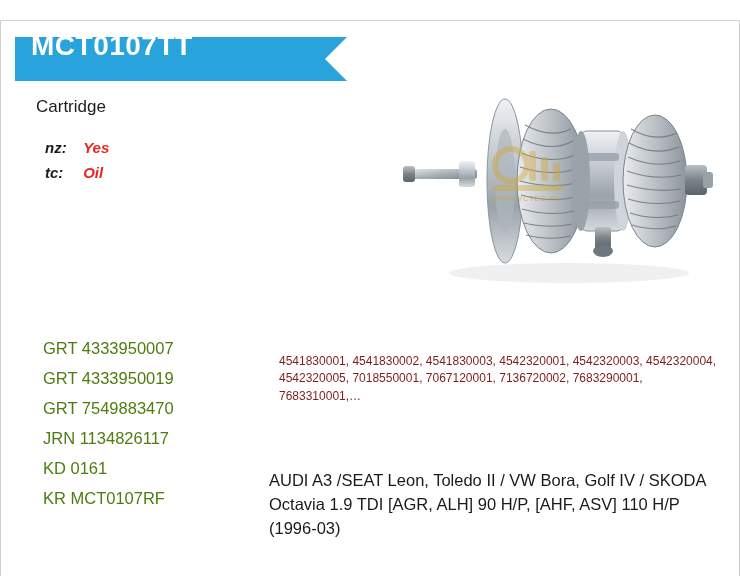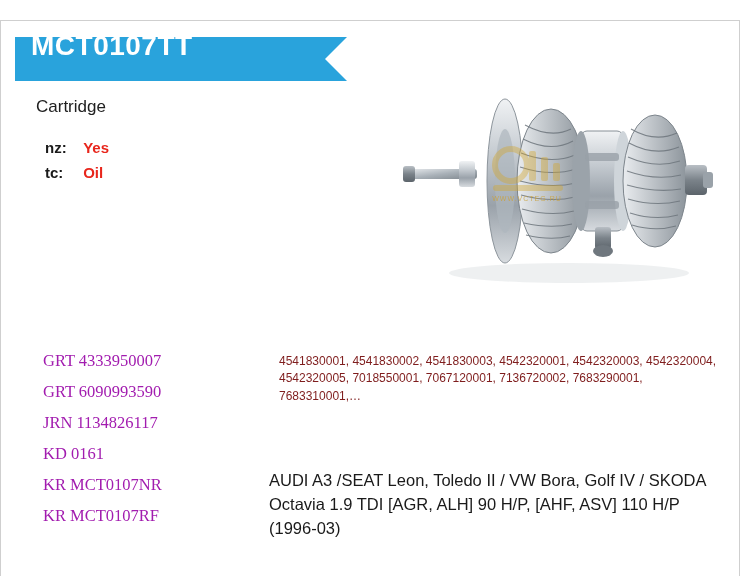--- a/index.html
+++ b/index.html
@@ -72,20 +72,21 @@
   .spec-list {
     position: absolute;
     left: 44px;
     top: 118px;
     font-size: 15px;
     font-weight: bold;
   }
   .spec-row {
     margin-bottom: 8px;
     white-space: nowrap;
+    font-style: italic;
   }
   .spec-key {
     color: #1a1a1a;
     display: inline-block;
     min-width: 28px;
   }
   .spec-val {
     color: #e8261c;
     margin-left: 6px;
   }
@@ -120,25 +121,24 @@
     font-size: 7px;
     letter-spacing: 1px;
     color: #caa23c;
     opacity: 0.8;
   }
 
   
   .codes {
     position: absolute;
     left: 42px;
-    top: 330px;
+    top: 318px;
     width: 225px;
     font-size: 16.5px;
-    color: #a21caf;
-    font-family: Liberation Serif, serif;
+    color: #4d7c0f;
   }
   .codes .code-line {
     margin-bottom: 11px;
     white-space: nowrap;
   }
 
   .oem {
     position: absolute;
     left: 278px;
     top: 332px;
@@ -266,24 +266,24 @@
         <rect x="70" y="18" width="7" height="24" rx="2"></rect>
         <rect x="82" y="24" width="7" height="18" rx="2"></rect>
         <rect x="22" y="46" width="70" height="6" rx="3"></rect>
       </g>
     </svg>
   </div>
   <div class="wm-text">WWW.VCTEG.RU</div>
 
   <div class="codes">
     <div class="code-line">GRT 4333950007</div>
-    <div class="code-line">GRT 6090993590</div>
+    <div class="code-line">GRT 4333950019</div>
+    <div class="code-line">GRT 7549883470</div>
     <div class="code-line">JRN 1134826117</div>
     <div class="code-line">KD 0161</div>
-    <div class="code-line">KR MCT0107NR</div>
     <div class="code-line">KR MCT0107RF</div>
   </div>
 
   <div class="oem">4541830001, 4541830002, 4541830003, 4542320001, 4542320003, 4542320004, 4542320005, 7018550001, 7067120001, 7136720002, 7683290001, 7683310001,…</div>
 
   <div class="apps">AUDI A3 /SEAT Leon, Toledo II / VW Bora, Golf IV / SKODA Octavia 1.9 TDI [AGR, ALH] 90 H/P, [AHF, ASV] 110 H/P (1996-03)</div>
 
 </div>
 
 </body></html>

